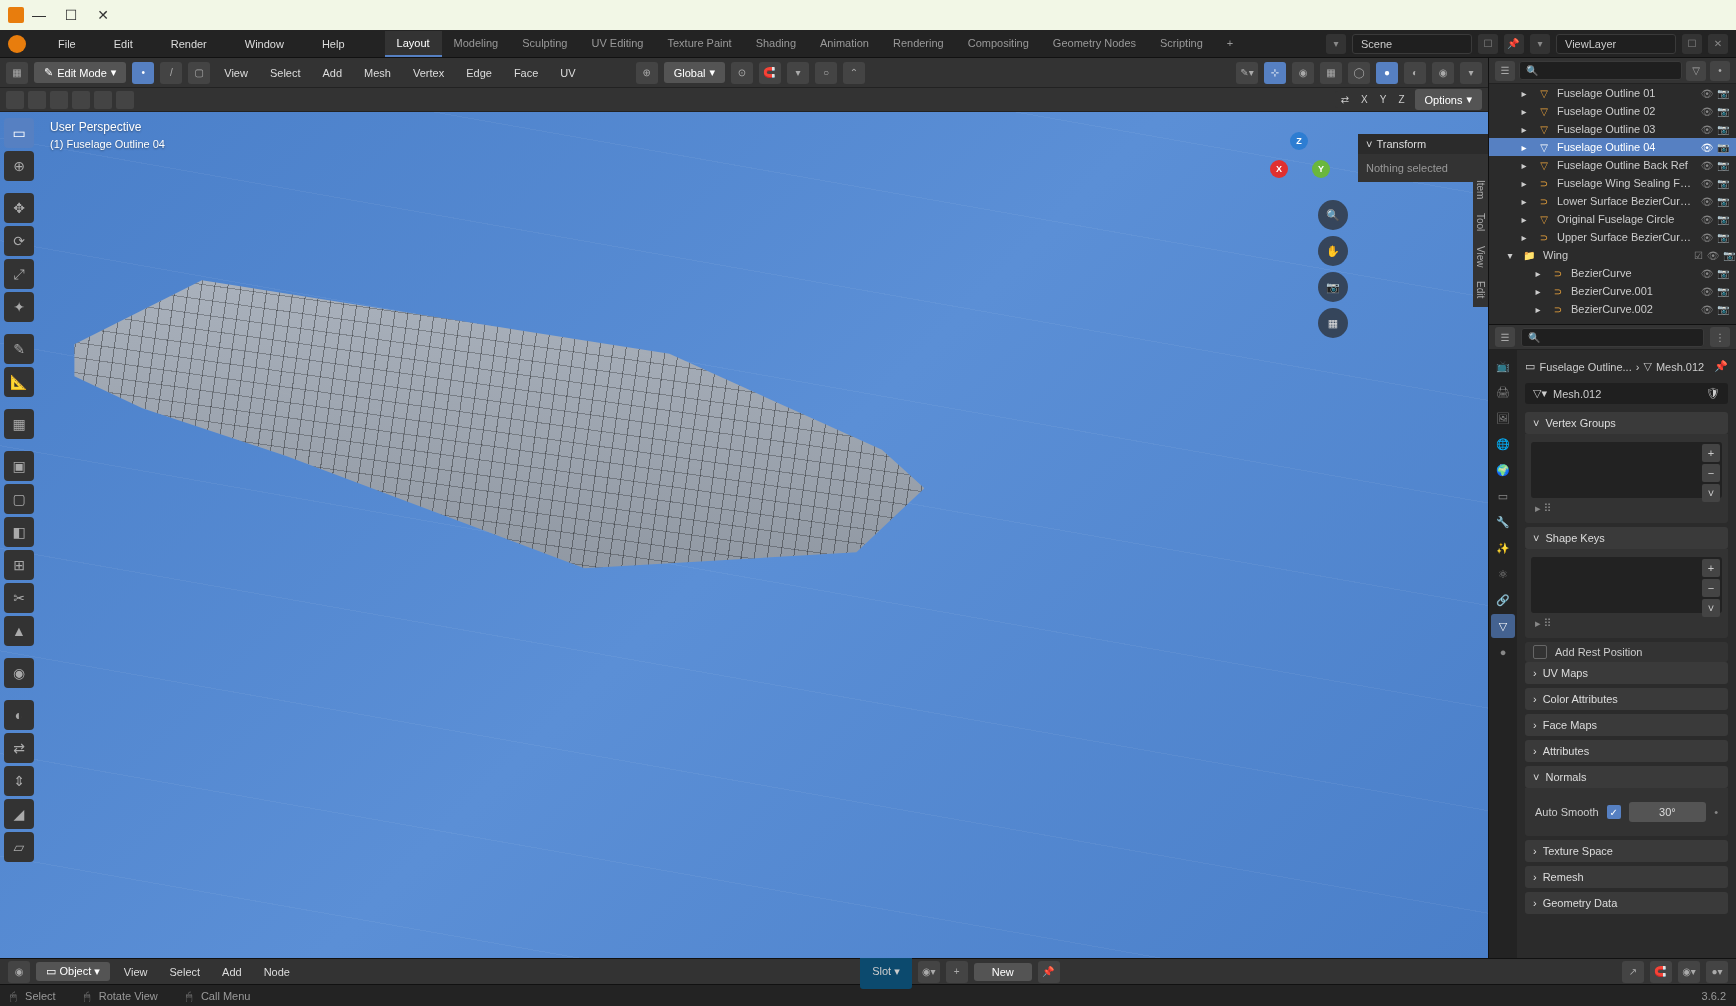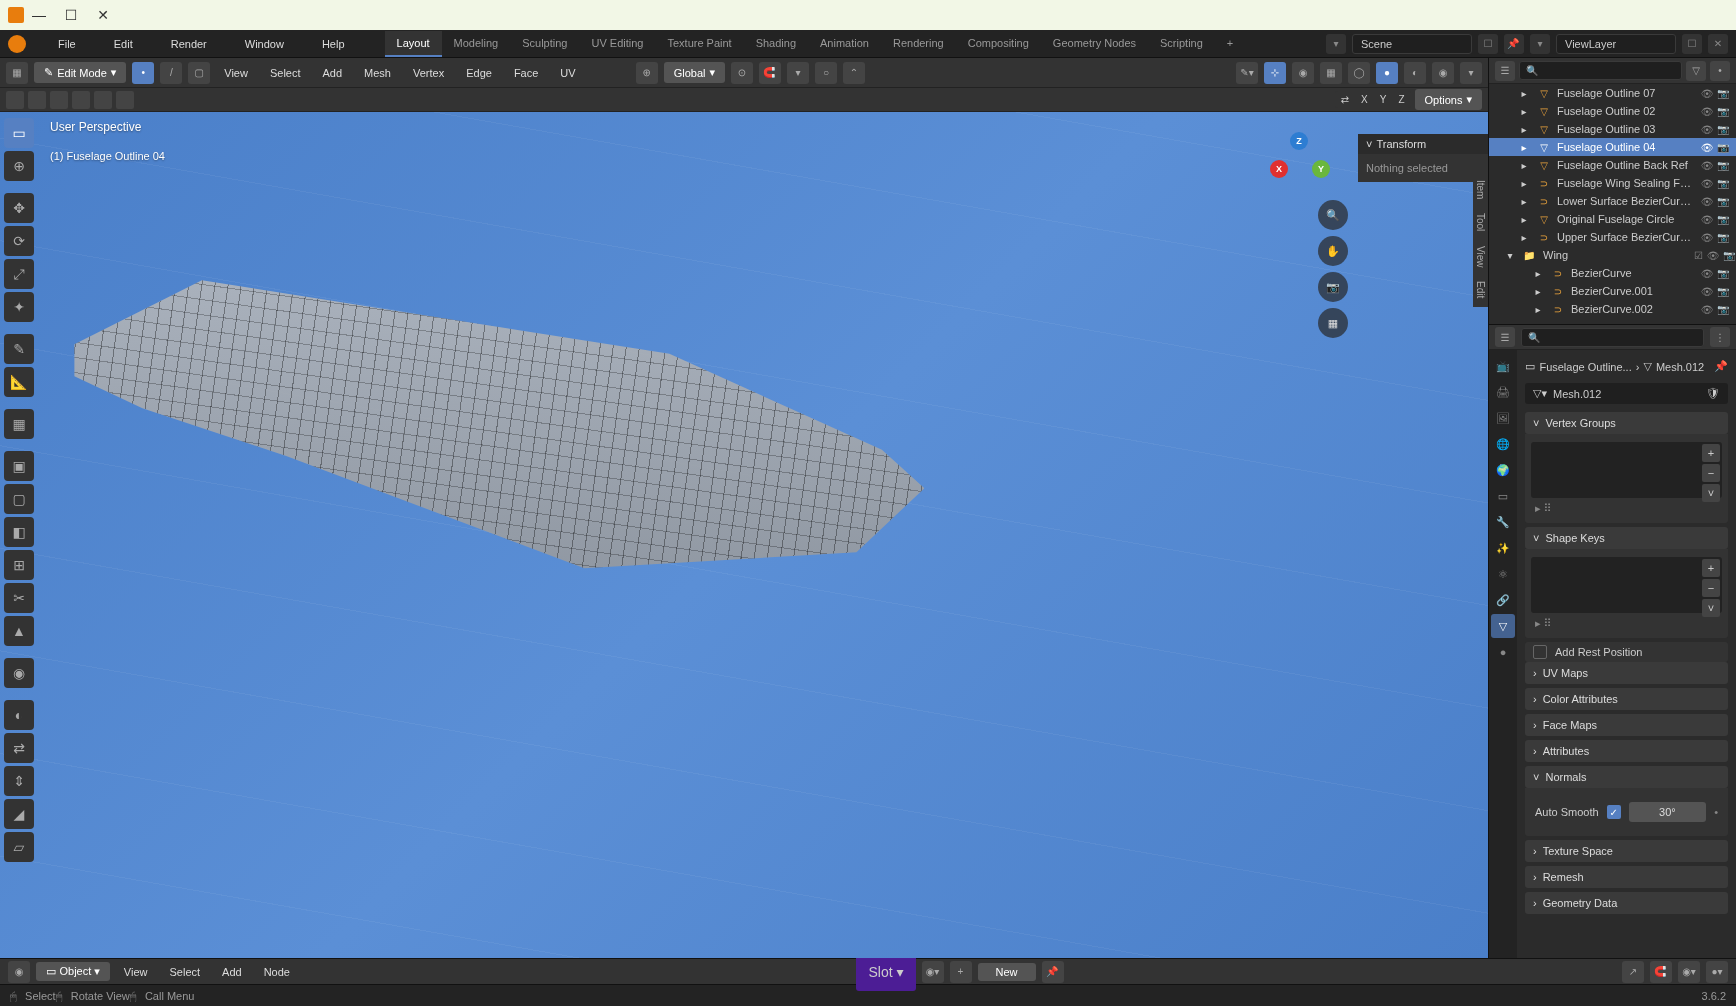--- a/index.html
+++ b/index.html
@@ -29,21 +29,21 @@
 .hdr-icon { width: 22px; height: 22px; background: #444; border-radius: 3px; display:inline-flex;align-items:center;justify-content:center;font-size:10px;color:#aaa;cursor:pointer; }
 .hdr-icon.active { background: #5680c2; color:#fff; }
 .hdr-menu { padding: 5px 8px; color: #ddd; cursor: pointer; font-size: 11px; }
 .viewport-header .spacer { flex: 1; }
 
 .toolbar-row { height: 24px; background: #333; display: flex; align-items: center; padding: 0 6px; gap: 4px; border-bottom: 1px solid #222; }
 .small-icon { width: 18px; height: 18px; background: #444; border-radius:2px; }
 
 .viewport { flex: 1; background: linear-gradient(135deg, #4a7fc9 0%, #5b8fd6 50%, #4a7fc9 100%); position: relative; overflow: hidden; }
 .vp-overlay-text { position: absolute; top: 8px; left: 50px; color: #fff; font-size: 12px; text-shadow: 0 1px 2px rgba(0,0,0,.4); }
-.vp-overlay-sub { position: absolute; top: 38px; left: 50px; color: #fff; font-size: 11px; text-shadow: 0 1px 2px rgba(0,0,0,.4); }
+.vp-overlay-sub { position: absolute; top: 26px; left: 50px; color: #fff; font-size: 11px; text-shadow: 0 1px 2px rgba(0,0,0,.4); }
 .mesh-shape { position: absolute; top: 18%; left: 5%; width: 850px; height: 320px; background: linear-gradient(to bottom, #bbb 0%, #999 100%); clip-path: polygon(0 25%, 15% 5%, 70% 28%, 95% 58%, 100% 70%, 92% 90%, 60% 95%, 25% 60%, 8% 45%, 0 35%); opacity: .85; }
 .mesh-lines { position: absolute; top: 18%; left: 5%; width: 850px; height: 320px; background: repeating-linear-gradient(98deg, transparent, transparent 12px, rgba(0,0,0,.35) 12px, rgba(0,0,0,.35) 13px), repeating-linear-gradient(8deg, transparent, transparent 14px, rgba(0,0,0,.25) 14px, rgba(0,0,0,.25) 15px); clip-path: polygon(0 25%, 15% 5%, 70% 28%, 95% 58%, 100% 70%, 92% 90%, 60% 95%, 25% 60%, 8% 45%, 0 35%); }
 .blueprint-lines { position: absolute; inset: 0; background-image: repeating-linear-gradient(10deg, transparent 0 100px, rgba(255,255,255,.05) 100px 101px); }
 
 .left-tools { position: absolute; left: 4px; top: 6px; display: flex; flex-direction: column; gap: 3px; }
 .tool-btn { width: 30px; height: 30px; background: #333; border-radius: 4px; display:flex;align-items:center;justify-content:center;cursor:pointer;color:#aaa;font-size:14px; }
 .tool-btn.active { background: #5680c2; color:#fff; }
 .tool-sep { height: 6px; }
 
 .right-gizmos { position: absolute; right: 140px; top: 10px; display: flex; flex-direction: column; gap: 6px; }
@@ -87,24 +87,24 @@
 .vg-btns { position:absolute;right:2px;top:2px;display:flex;flex-direction:column;gap:2px; }
 .vg-btn { width:18px;height:18px;background:#444;border-radius:2px;display:flex;align-items:center;justify-content:center;font-size:11px;color:#ccc; }
 .auto-smooth-row { display:flex;align-items:center;gap:8px;padding:6px 4px; }
 .checkbox { width:14px;height:14px;background:#5680c2;border-radius:2px;display:inline-flex;align-items:center;justify-content:center;color:#fff;font-size:10px; }
 .angle-input { flex:1;background:#545454;padding:4px;border-radius:3px;text-align:center;font-size:11px;color:#ddd; }
 .add-rest-row { display:flex;align-items:center;gap:8px;padding:3px 8px;background:#333;border-radius:3px;text-align:center; }
 
 .bottom-panel { height:26px; background:#333; display:flex;align-items:center;padding:0 8px;gap:6px;border-top:1px solid #111; }
 .obj-dropdown { background:#545454;padding:3px 10px;border-radius:3px;font-size:11px;color:#fff; }
 .bp-menu { padding:4px 8px;font-size:11px;color:#ddd;cursor:pointer; }
-.slot-drop{ background:#4c1d95;padding:11px 12px;border-radius:3px;font-size:14px;margin-left:auto; }
+.slot-drop{ background:#0c4a6e;padding:11px 12px;border-radius:3px;font-size:11px;margin-left:auto; }
 .new-btn { background:#545454;padding:3px 18px;border-radius:3px;font-size:11px;color:#fff; }
 
-.statusbar { height:22px;background:#232323;display:flex;align-items:center;padding:0 10px;font-size:11px;color:#999;border-top:1px solid #111; }
+.statusbar { height:22px;background:#232323;display:flex;align-items:center;padding:0 10px;gap:28px;font-size:11px;color:#999;border-top:1px solid #111; }
 .statusbar .version { margin-left:auto; }
 .status-icon{width:12px;height:12px;display:inline-block;}
 </style>
 </head>
 <body>
 
 <div class="titlebar">
   <div class="titlebar-icon"></div>
   <div class="titlebar-btns">
     <div class="titlebar-btn">—</div>
@@ -281,21 +281,21 @@
     <div class="outliner-hdr">
       <div class="hdr-icon" style="width:20px;height:20px;">☰</div>
       <input class="outliner-search" placeholder="🔍" style="">
       <div class="hdr-icon" style="width:20px;height:20px;">▽</div>
       <div class="hdr-icon" style="width:20px;height:20px;">•</div>
     </div>
     <div class="outliner">
       <div class="out-item">
           <span class="out-icon">▸</span>
           <span class="out-icon out-mesh">▽</span>
-          <span class="out-name">Fuselage Outline 07</span>
+          <span class="out-name">Fuselage Outline 01</span>
           <span class="out-icons-r">
             <span>👁</span>
             <span>📷</span>
           </span>
         </div>
       <div class="out-item">
           <span class="out-icon">▸</span>
           <span class="out-icon out-mesh">▽</span>
           <span class="out-name">Fuselage Outline 02</span>
           <span class="out-icons-r">

